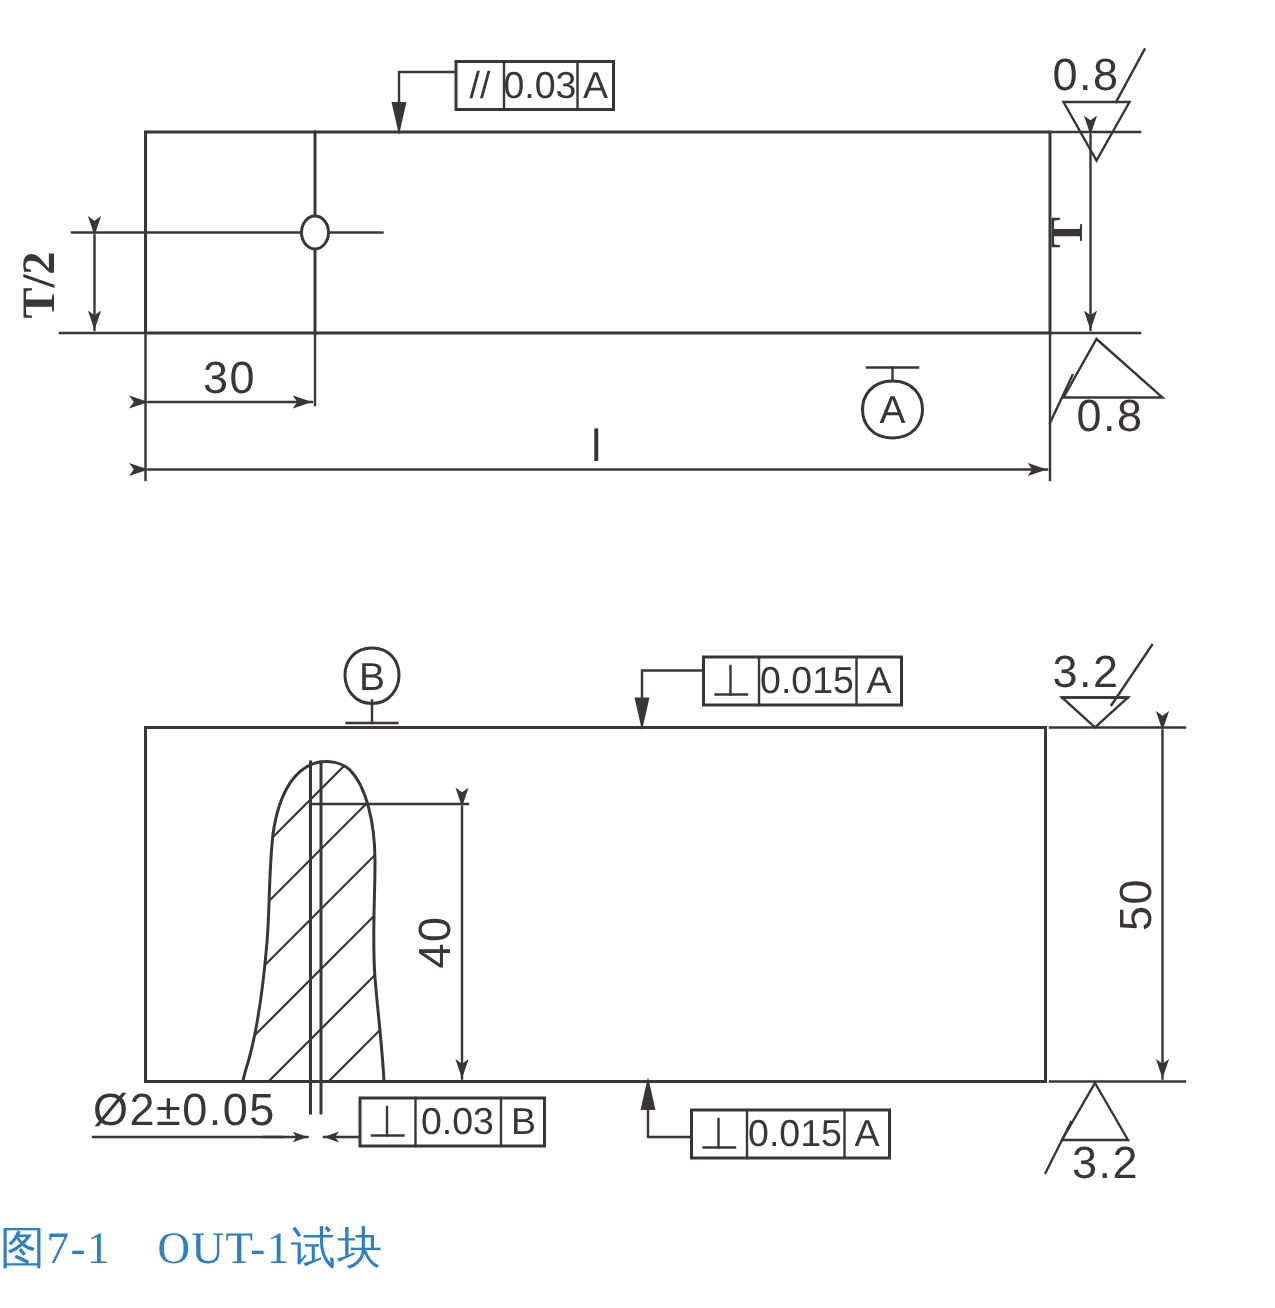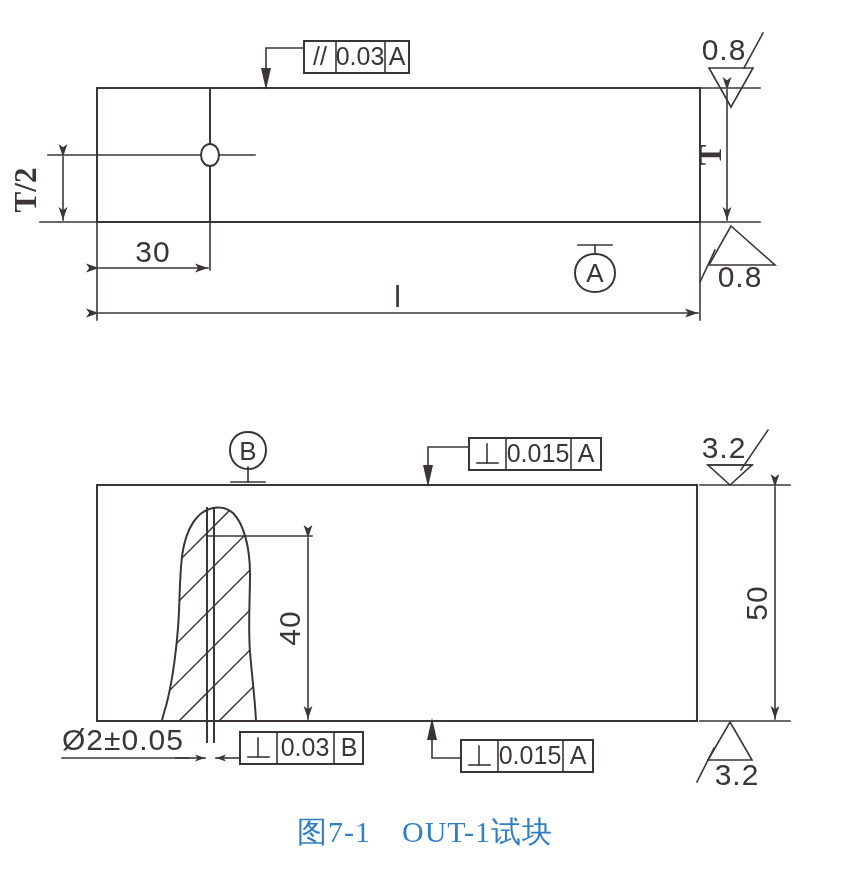--- a/index.html
+++ b/index.html
@@ -70,21 +70,21 @@
   }
   .arrowfill {
     fill: #3b3634;
     stroke: none;
   }
   .caption {
     position: absolute;
     left: 0;
     top: 812px;
     width: 850px;
-    text-align: center;
+    text-align: left;
     color: #2f7fc4;
     font-family: "Liberation Serif", serif;
     font-size: 30px;
     letter-spacing: 1px;
     white-space: pre;
   }
 </style>
 </head>
 <body>
 

